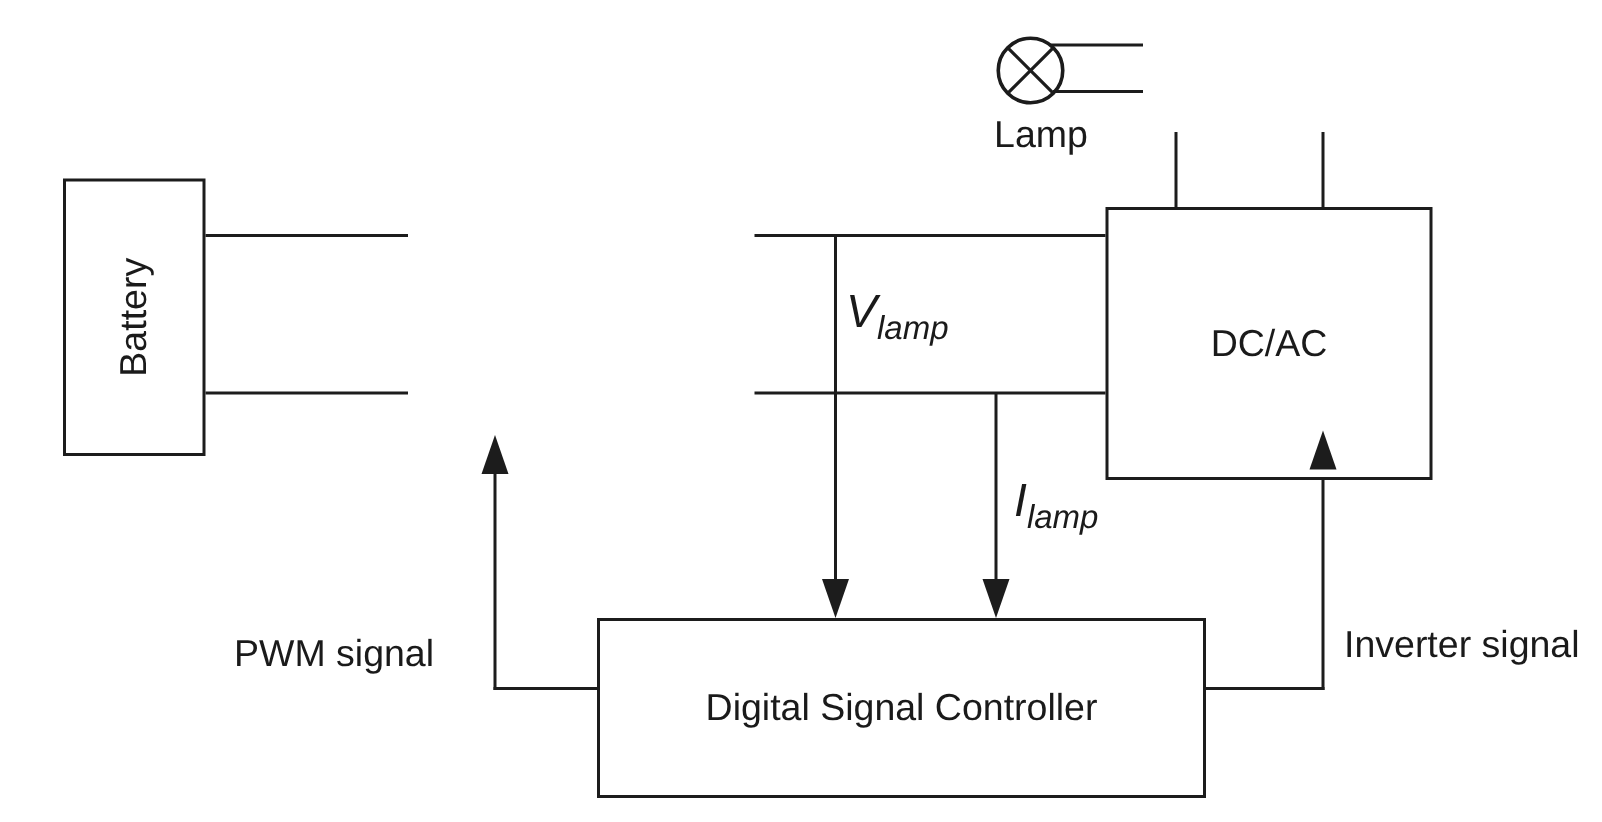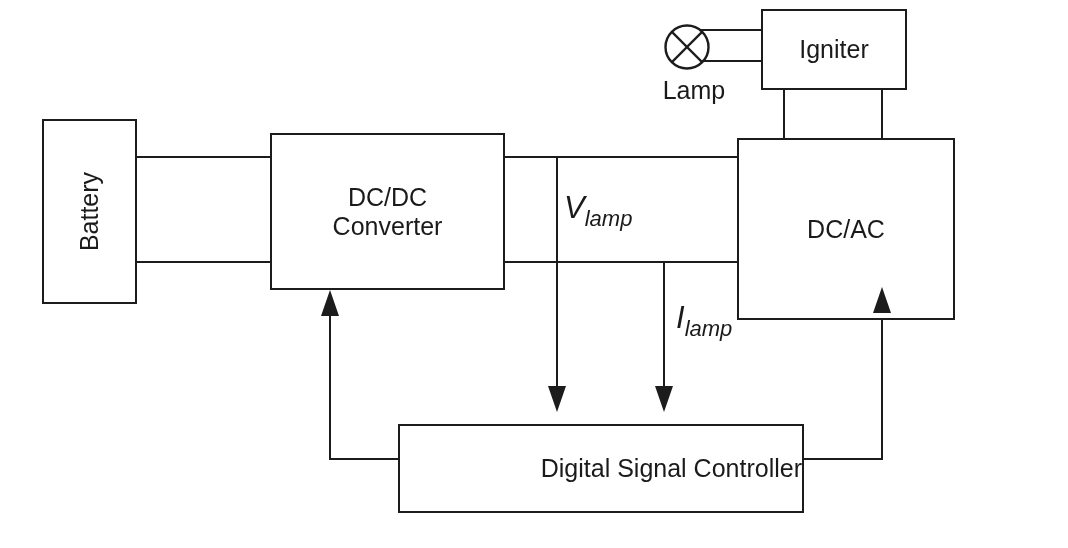--- a/index.html
+++ b/index.html
@@ -22,21 +22,21 @@
     justify-content: center;
     text-align: center;
     font-size: 25px;
     line-height: 1.16;
     z-index: 2;
   }
   .battery   { left: 42px;  top: 119px; width: 95px;  height: 185px; }
   .dcdc      { left: 270px; top: 133px; width: 235px; height: 157px; }
   .inverter  { left: 737px; top: 138px; width: 218px; height: 182px; }
   .igniter   { left: 761px; top: 9px;   width: 146px; height: 81px;  }
-  .dsc       { left: 398px; top: 424px; width: 406px; height: 89px; justify-content: flex-end;  }
+  .dsc       { left: 398px; top: 412px; width: 406px; height: 120px;  }
   .vtext { transform: rotate(-90deg); white-space: nowrap; }
 
   .wire { position: absolute; background: #1c1c1c; z-index: 1; }
   .w-batt-top   { left: 135px; top: 156px; width: 137px; height: 2px; }
   .w-batt-bot   { left: 135px; top: 261px; width: 137px; height: 2px; }
   .w-bus-top    { left: 503px; top: 156px; width: 236px; height: 2px; }
   .w-bus-bot    { left: 503px; top: 261px; width: 236px; height: 2px; }
   .w-lamp-top   { left: 700px; top: 29px;  width: 62px;  height: 2px; }
   .w-lamp-bot   { left: 702px; top: 60px;  width: 60px;  height: 2px; }
   .w-ign-left   { left: 783px; top: 88px;  width: 2px;   height: 52px; }
@@ -56,51 +56,42 @@
   .a-pwm   { left: 321px; top: 290px; }
   .a-inv   { left: 873px; top: 287px; }
 
   .freelabel { position: absolute; font-size: 25px; white-space: nowrap; z-index: 2; }
   .l-lamp { left: 648px; top: 76px; width: 92px; text-align: center; }
   .l-pwm  { left: 156px; top: 422px; }
   .l-inv  { left: 896px; top: 416px; }
 
   .mathlabel { position: absolute; font-family: Liberation Sans, sans-serif; font-style: italic; z-index: 2; white-space: nowrap; }
   .l-vlamp { left: 564px; top: 190px; }
-  .l-ilamp { left: 676px; top: 300px; }
+  .l-ilamp { left: 676px; top: 316px; }
   .math-base { font-size: 31px; }
   .math-sub  { font-size: 22px; vertical-align: -8px; }
 
   .lampicon { position: absolute; left: 663px; top: 23px; width: 48px; height: 48px; z-index: 2; }
 </style>
 </head>
 <body>
 
 <div class="stage">
 
   <div class="box battery">
     <span class="vtext">Battery</span>
   </div>
 
-  <div class="box dcdc">
-    <span>
-      <span>DC/DC</span><br>
-      <span>Converter</span>
-    </span>
-  </div>
 
   <div class="box inverter">
     <span>
       <span>DC/AC</span><br>
     </span>
   </div>
 
-  <div class="box igniter">
-    <span>Igniter</span>
-  </div>
 
   <div class="box dsc">
     <span>Digital Signal Controller</span>
   </div>
 
   <svg class="lampicon" viewBox="0 0 48 48">
     <circle cx="24" cy="24" r="21.5" fill="none" stroke="#1c1c1c" stroke-width="2.4"></circle>
     <line x1="8.9" y1="8.9" x2="39.1" y2="39.1" stroke="#1c1c1c" stroke-width="2.2"></line>
     <line x1="8.9" y1="39.1" x2="39.1" y2="8.9" stroke="#1c1c1c" stroke-width="2.2"></line>
   </svg>
@@ -119,20 +110,22 @@
   <div class="wire w-pwm-v"></div>
   <div class="wire w-inv-h"></div>
   <div class="wire w-inv-v"></div>
 
   <div class="arrow down a-vlamp"></div>
   <div class="arrow down a-ilamp"></div>
   <div class="arrow up a-pwm"></div>
   <div class="arrow up a-inv"></div>
 
   <div class="freelabel l-lamp">Lamp</div>
+  <div class="freelabel l-pwm">PWM signal</div>
+  <div class="freelabel l-inv">Inverter signal</div>
 
   <div class="mathlabel l-vlamp">
     <span class="math-base">V</span><span class="math-sub">lamp</span>
   </div>
   <div class="mathlabel l-ilamp">
     <span class="math-base">I</span><span class="math-sub">lamp</span>
   </div>
 
 </div>
 

